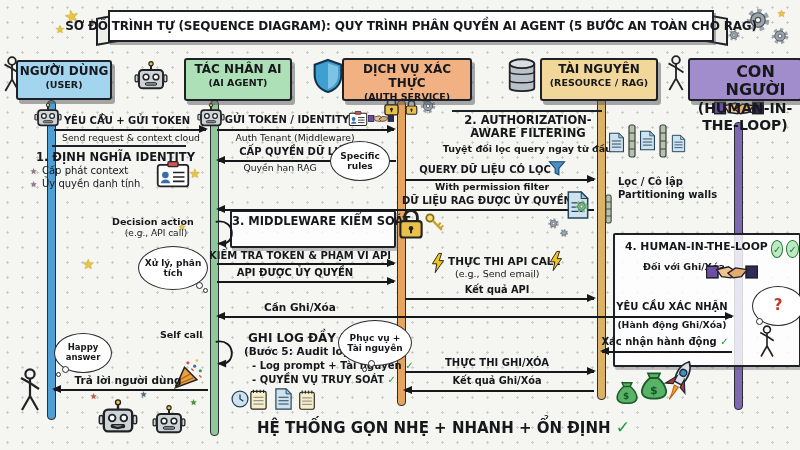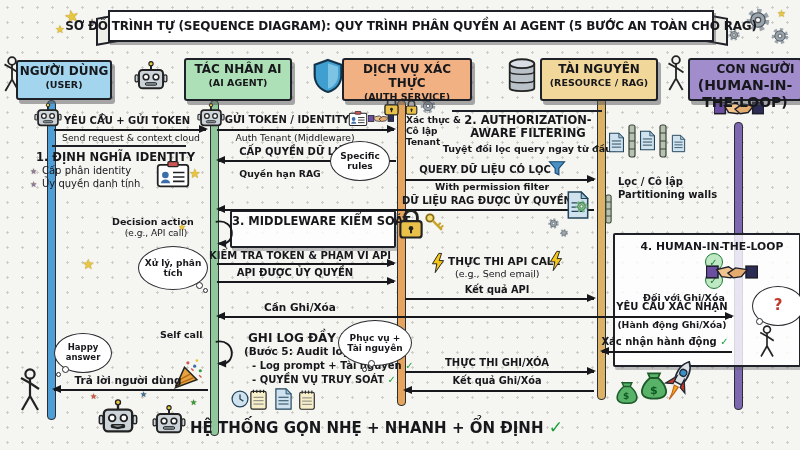--- a/index.html
+++ b/index.html
@@ -36,21 +36,21 @@
   
   .cloud{position:absolute;background:#fff;border:1.7px solid #2a2b30;border-radius:50%;
     display:flex;align-items:center;justify-content:center;text-align:center;
     font-size:9px;font-weight:bold;line-height:1.15;padding:3px 5px;z-index:4;}
   .tdot{position:absolute;background:#fff;border:1.4px solid #2a2b30;border-radius:50%;z-index:4;}
   .check{color:#1f9d3a;font-weight:bold;}
   .ccirc{display:inline-flex;align-items:center;justify-content:center;width:16px;height:16px;
     border:1.8px solid #1f7d32;border-radius:50%;background:#bfe8c4;color:#1f7d32;
     font-size:10px;font-weight:bold;margin-left:3px;}
   .star{position:absolute;color:#e9c63f;text-shadow:0 0 1px #8a6d10;z-index:4;}
-  .footer{position:absolute;left:190px;top:417px;width:440px;text-align:left;
+  .footer{position:absolute;left:190px;top:417px;width:440px;text-align:right;
     font-weight:bold;font-size:15px;z-index:5;}
   .ic{position:absolute;z-index:4;}
   .dollar{position:absolute;color:#0f5a22;font-weight:bold;font-size:9px;z-index:5;}
   .qmark{color:#c0392b;font-weight:bold;font-size:15px;}
 </style>
 </head>
 <body>
 
 <div class="canvas">
 
@@ -221,21 +221,21 @@
     </svg>
   <div class="actor" style="left:540px;top:58px;width:114px;height:36px;background:#f2d79b;">
     <div class="nm">TÀI NGUYÊN</div>
     <div class="sb">(RESOURCE / RAG)</div>
   </div>
 
   <svg class="ic" style="left:666px;top:54px;width:20px;height:42px;">
       <use href="#stick"></use>
     </svg>
   <div class="actor" style="left:688px;top:58px;width:110px;height:36px;background:#a18ccc;">
-    <div class="nm" style="font-size:12px;padding-left:21px;">CON NGƯỜI</div>
+    <div class="nm" style="font-size:16px;padding-left:21px;">CON NGƯỜI</div>
     <div class="sb" style="font-size:14px;">(HUMAN-IN-THE-LOOP)</div>
   </div>
   <svg class="ic" style="left:714px;top:94px;width:50px;height:28px;">
       <use href="#hshake"></use>
     </svg>
 
   <svg class="ic" style="left:34px;top:102px;width:28px;height:28px;">
       <use href="#robot"></use>
     </svg>
   <svg class="ic" style="left:197px;top:102px;width:28px;height:28px;">
@@ -261,31 +261,30 @@
   <div class="lbl" style="left:287px;top:114px;">GỬI TOKEN / IDENTITY</div>
   <svg class="ic" style="left:348px;top:111px;width:20px;height:16px;">
       <use href="#card"></use>
     </svg>
   <svg class="ic" style="left:368px;top:111px;width:26px;height:15px;">
       <use href="#hshake"></use>
     </svg>
   <div class="arr r" style="left:217px;top:129px;width:177px;"></div>
   <div class="sub" style="left:295px;top:132px;">Auth Tenant (Middleware)</div>
 
-  <div class="blk" style="left:406px;top:115px;width:56px;font-size:9px;font-weight:bold;line-height:1.2;">Xác thực &amp; Cô lập Tenant</div>
 
   <div class="lbl" style="left:296px;top:146px;">CẤP QUYỀN DỮ LIỆU</div>
   <div class="arr l" style="left:218px;top:160px;width:178px;"></div>
-  <div class="sub" style="left:280px;top:168px;font-weight:bold;">Quyền hạn RAG</div>
+  <div class="sub" style="left:280px;top:162px;font-weight:normal;">Quyền hạn RAG</div>
   <div class="cloud" style="left:330px;top:141px;width:48px;height:32px;">Specific rules</div>
 
   <div class="overline" style="left:52px;top:145px;width:134px;"></div>
   <div class="blk" style="left:36px;top:150px;font-weight:bold;font-size:11.5px;">1. ĐỊNH NGHĨA IDENTITY</div>
   <span class="star" style="left:30px;top:167px;font-size:8px;color:#8a7aa8;">★</span>
-  <div class="blk" style="left:42px;top:165px;font-size:10px;">Cấp phân identity</div>
+  <div class="blk" style="left:42px;top:165px;font-size:10px;">Cấp phát context</div>
   <span class="star" style="left:30px;top:180px;font-size:8px;color:#8a7aa8;">★</span>
   <div class="blk" style="left:42px;top:178px;font-size:10px;">Ủy quyền danh tính</div>
   <svg class="ic" style="left:156px;top:161px;width:34px;height:28px;">
       <use href="#card"></use>
     </svg>
   <span class="star" style="left:189px;top:166px;font-size:13px;">★</span>
   <span class="star" style="left:178px;top:222px;font-size:9px;">★</span>
   <span class="star" style="left:82px;top:256px;font-size:14px;">★</span>
 
   <div class="overline" style="left:452px;top:110px;width:150px;"></div>
@@ -365,21 +364,21 @@
   <div class="blk" style="left:448px;top:255px;font-weight:bold;font-size:10.5px;white-space:nowrap;">THỰC THI API CALL</div>
   <div class="blk" style="left:455px;top:268px;font-size:9.5px;white-space:nowrap;">(e.g., Send email)</div>
   <svg class="ic" style="left:548px;top:250px;width:16px;height:22px;">
       <use href="#bolt"></use>
     </svg>
 
   <div class="lbl" style="left:497px;top:284px;font-weight:bold;font-size:9.8px;">Kết quả API</div>
   <div class="arr r" style="left:405px;top:298px;width:189px;"></div>
 
   <div class="notebox" style="left:613px;top:233px;width:184px;height:130px;">
-    <div style="margin:5px 0 0 10px;display:flex;align-items:center;flex-direction:column;">
+    <div style="margin:5px 0 0 10px;display:flex;align-items:flex-start;">
       <span class="ntitle" style="font-size:10.8px;">4. HUMAN-IN-THE-LOOP</span>
       <span class="ccirc">✓</span>
       <span class="ccirc">✓</span>
     </div>
     <div class="nsub" style="margin:3px 0 0 28px;font-weight:bold;">Đối với Ghi/Xóa</div>
   </div>
   <svg class="ic" style="left:706px;top:258px;width:52px;height:28px;">
       <use href="#hshake"></use>
     </svg>
   <div class="cloud" style="left:752px;top:286px;width:40px;height:32px;">

